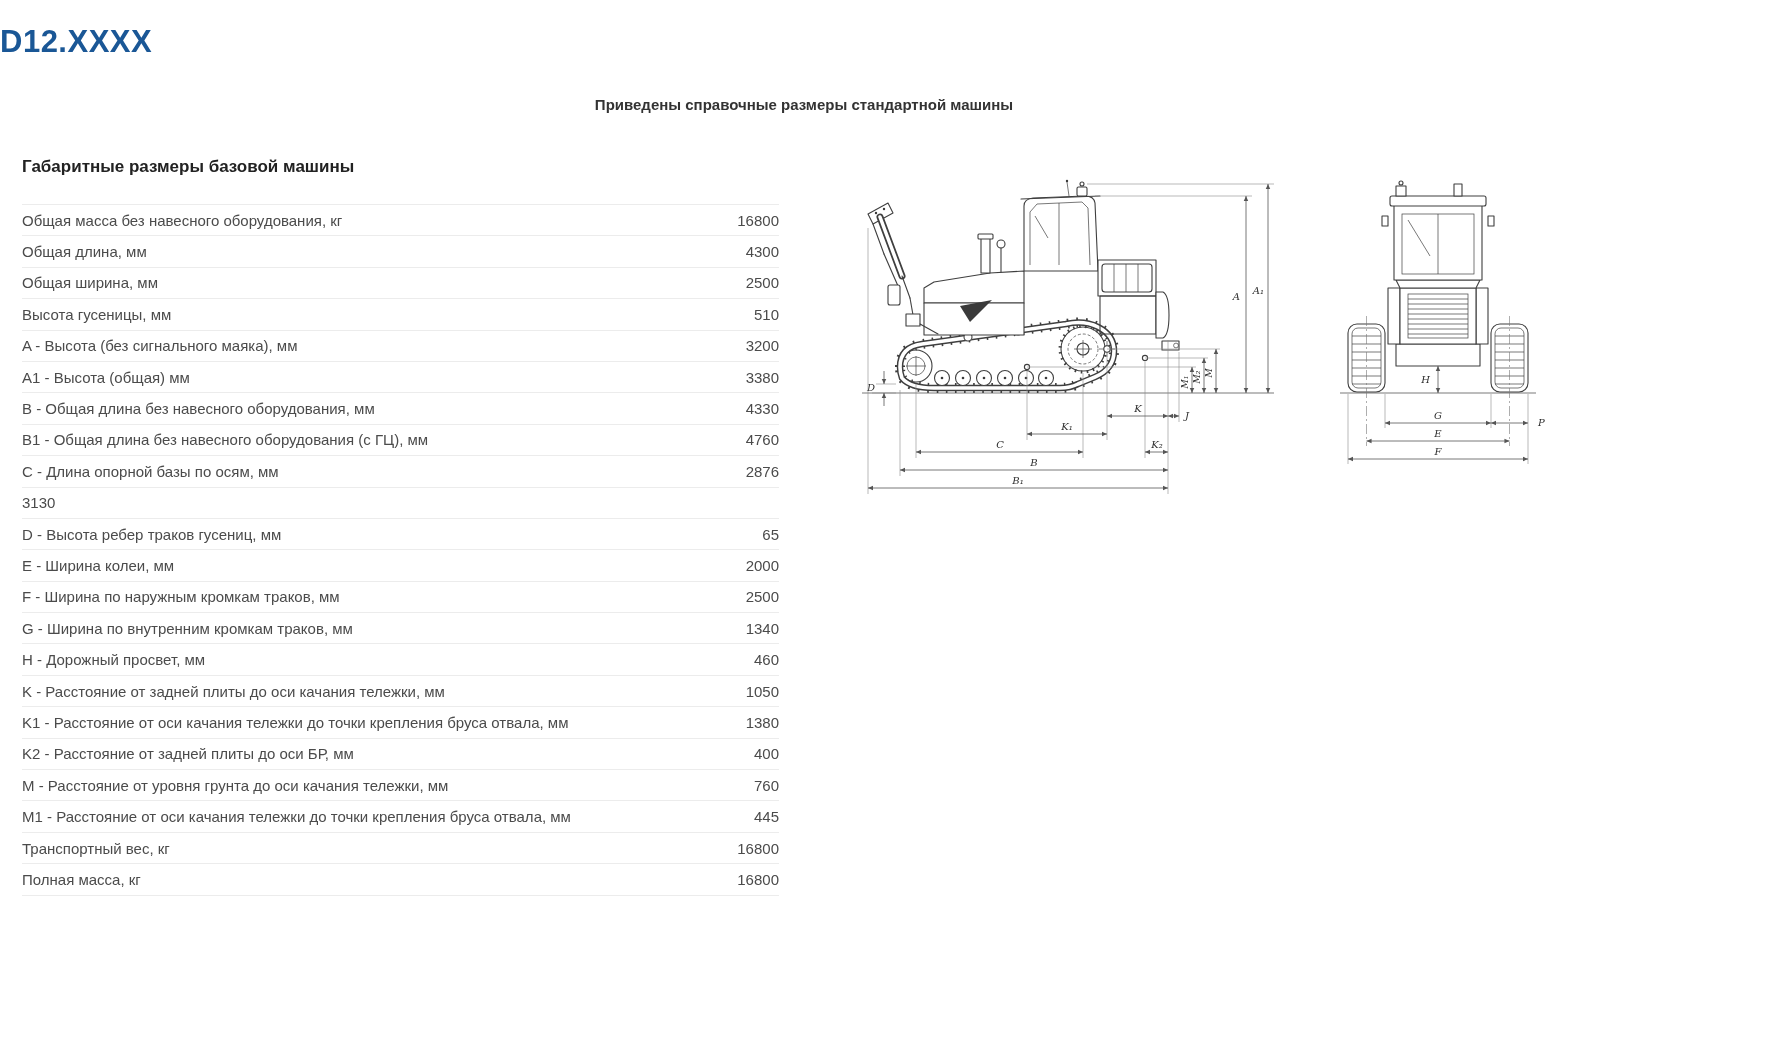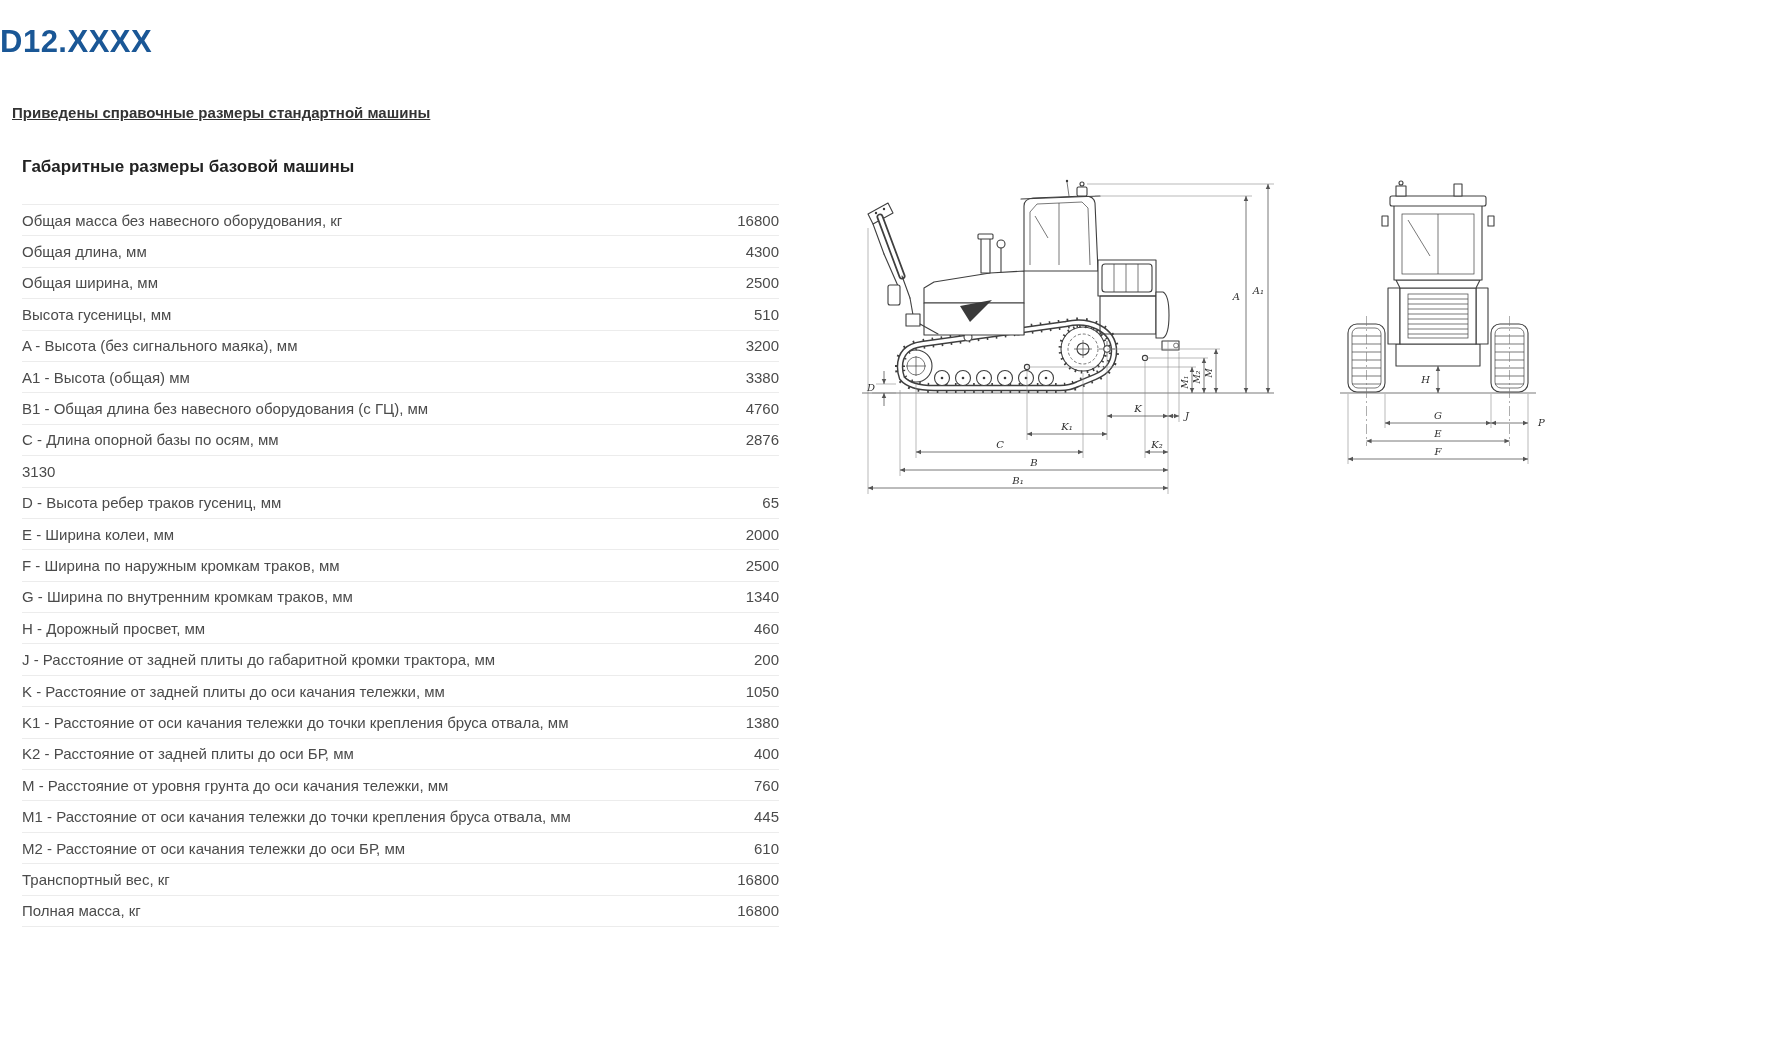--- a/index.html
+++ b/index.html
@@ -6,22 +6,22 @@
   body{
     width:1768px;height:1049px;position:relative;background:#ffffff;
     font-family:"Liberation Sans",sans-serif;overflow:hidden;color:#333;
   }
   .header{position:absolute;top:0;left:0;width:1600px;text-align:center;}
   .page-title{
     margin:0;position:absolute;top:24px;left:0;width:1600px;text-align:left;
     font-size:31px;font-weight:bold;color:#1a5796;letter-spacing:0.5px;
   }
   .page-subtitle{
-    margin:12px;position:absolute;top:92px;left:0;width:1600px;text-align:left;
-    font-size:15px;font-weight:bold;color:#333;text-decoration:underline;
+    margin:4px;position:absolute;top:92px;left:0;width:1600px;text-align:center;
+    font-size:15px;font-weight:bold;color:#333;
   }
   .section-title{
     margin:0;position:absolute;top:157px;left:22px;
     font-size:17px;font-weight:bold;color:#222;
   }
   .spec-table{
     position:absolute;left:22px;top:204px;width:757px;
     border-top:1px solid #ececec;
   }
   .spec-row{
@@ -75,20 +75,24 @@
     </div>
   <div class="spec-row">
       <span class="spec-label">A - Высота (без сигнального маяка), мм</span>
       <span class="spec-value">3200</span>
     </div>
   <div class="spec-row">
       <span class="spec-label">A1 - Высота (общая) мм</span>
       <span class="spec-value">3380</span>
     </div>
   <div class="spec-row">
+      <span class="spec-label">B - Общая длина без навесного оборудования, мм</span>
+      <span class="spec-value">4330</span>
+    </div>
+  <div class="spec-row">
       <span class="spec-label">B1 - Общая длина без навесного оборудования (с ГЦ), мм</span>
       <span class="spec-value">4760</span>
     </div>
   <div class="spec-row">
       <span class="spec-label">C - Длина опорной базы по осям, мм</span>
       <span class="spec-value">2876</span>
     </div>
   <div class="spec-row">
       <span class="spec-value">3130</span>
     </div>
@@ -106,46 +110,38 @@
     </div>
   <div class="spec-row">
       <span class="spec-label">G - Ширина по внутренним кромкам траков, мм</span>
       <span class="spec-value">1340</span>
     </div>
   <div class="spec-row">
       <span class="spec-label">H - Дорожный просвет, мм</span>
       <span class="spec-value">460</span>
     </div>
   <div class="spec-row">
-      <span class="spec-label">J - Расстояние от задней плиты до габаритной кромки трактора, мм</span>
-      <span class="spec-value">200</span>
-    </div>
-  <div class="spec-row">
       <span class="spec-label">K - Расстояние от задней плиты до оси качания тележки, мм</span>
       <span class="spec-value">1050</span>
     </div>
   <div class="spec-row">
       <span class="spec-label">K1 - Расстояние от оси качания тележки до точки крепления бруса отвала, мм</span>
       <span class="spec-value">1380</span>
     </div>
   <div class="spec-row">
       <span class="spec-label">K2 - Расстояние от задней плиты до оси БР, мм</span>
       <span class="spec-value">400</span>
     </div>
   <div class="spec-row">
       <span class="spec-label">M - Расстояние от уровня грунта до оси качания тележки, мм</span>
       <span class="spec-value">760</span>
     </div>
   <div class="spec-row">
       <span class="spec-label">M1 - Расстояние от оси качания тележки до точки крепления бруса отвала, мм</span>
       <span class="spec-value">445</span>
-    </div>
-  <div class="spec-row">
-      <span class="spec-label">M2 - Расстояние от оси качания тележки до оси БР, мм</span>
-      <span class="spec-value">610</span>
     </div>
   <div class="spec-row">
       <span class="spec-label">Транспортный вес, кг</span>
       <span class="spec-value">16800</span>
     </div>
   <div class="spec-row">
       <span class="spec-label">Полная масса, кг</span>
       <span class="spec-value">16800</span>
     </div>
 </div>

